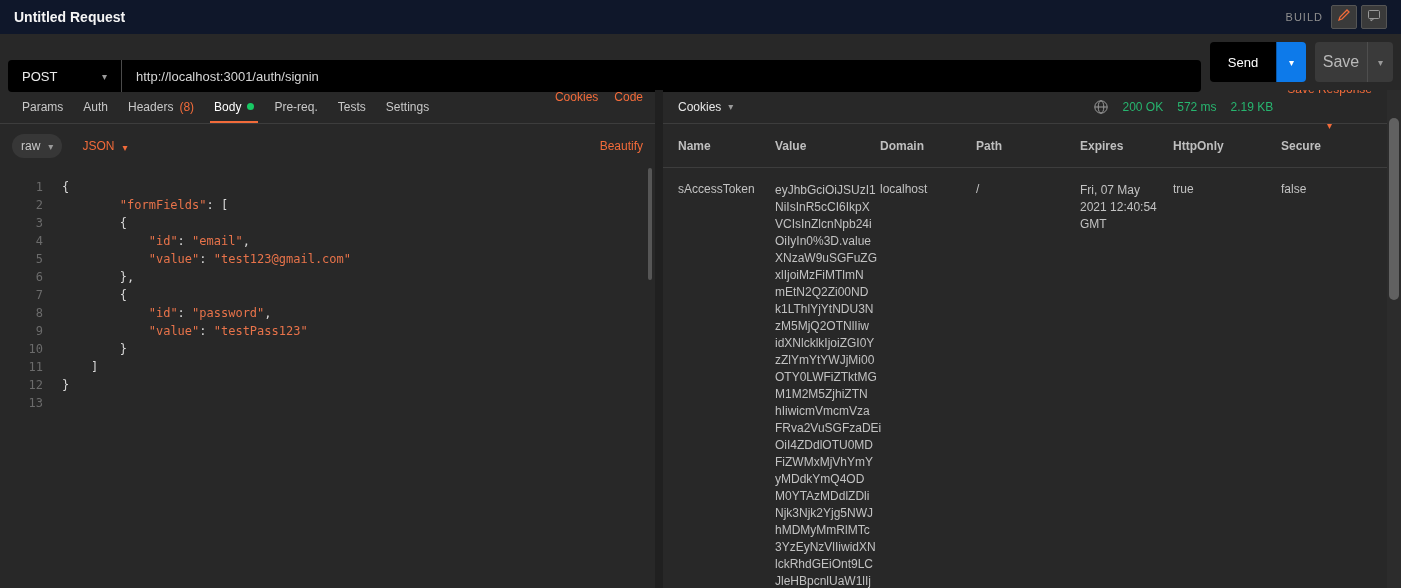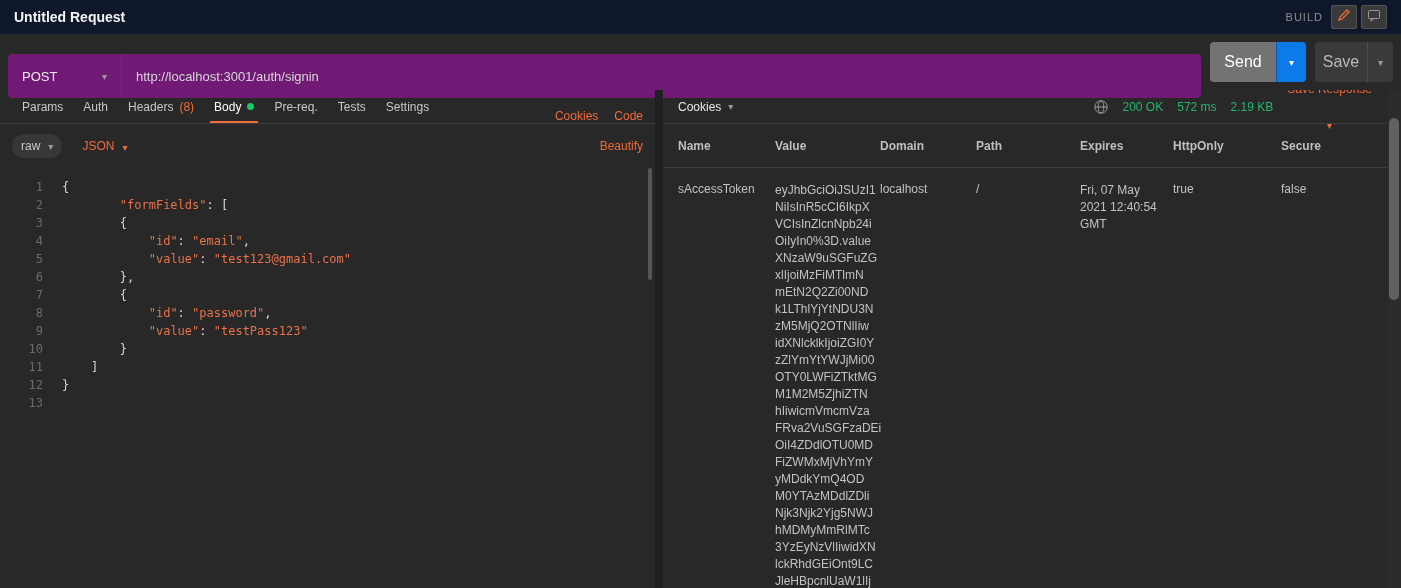--- a/index.html
+++ b/index.html
@@ -9,46 +9,46 @@
   
   .topbar { height:34px; background:#0f172a; display:flex; align-items:center; padding:0 14px; }
   .title { font-size:14px; font-weight:700; color:#f5f5f5; }
   .topbar-right { margin-left:auto; display:flex; align-items:center; gap:4px; }
   .build { color:#8f8f8f; font-size:11px; letter-spacing:1px; margin-right:4px; }
   .icon-btn { width:26px; height:24px; display:flex; align-items:center; justify-content:center;
     background:#3a3a3a; border:1px solid #555; border-radius:2px; cursor:pointer; }
 
   
   .request-row { height:56px; display:flex; align-items:center; padding:0 8px; gap:9px; background:#282828; }
-  .url-group { flex:1; display:flex; align-items:stretch; height:44px; background:#701a75; border-radius:4px; overflow:hidden;margin-top:28px; }
+  .url-group { flex:1; display:flex; align-items:stretch; height:32px; background:#000000; border-radius:4px; overflow:hidden;margin-top:28px; }
   .method-select { width:114px; display:flex; align-items:center; justify-content:space-between;
     padding:0 14px; font-size:13px; color:#ececec; border-right:1px solid #4a4a4a; cursor:pointer; }
   .chev { color:#9a9a9a; font-size:10px; }
   .url-input { flex:1; background:transparent; border:none; outline:none; color:#d6d6d6;
     font-size:13px; padding:0 14px; font-family:"Liberation Sans",sans-serif; }
   .split-btn { display:flex; height:40px; border-radius:4px; overflow:hidden; }
-  .send-main { width:66px; background:#737373; color:#ffffff; font-size:16px; border:none;
+  .send-main { width:66px; background:#000000; color:#ffffff; font-size:13px; border:none;
     cursor:pointer; font-family:"Liberation Sans",sans-serif; }
   .send-caret { width:30px; background:#0d7aea; border:none; border-left:1px solid rgba(0,0,0,.28);
     color:#fff; font-size:10px; cursor:pointer; }
   .save-main { width:52px; background:#3a3a3a; color:#b9b9b9; font-size:16px; border:none;
     cursor:pointer; font-family:"Liberation Sans",sans-serif; }
   .save-caret { width:26px; background:#3a3a3a; border:none; border-left:1px solid #4e4e4e;
     color:#9a9a9a; font-size:10px; cursor:pointer; }
 
   
   .split { display:flex; height:498px; }
   .left-pane { width:655px; position:relative; display:flex; flex-direction:column; }
   .pane-divider { width:8px; background:#202020; }
   .right-pane { flex:1; position:relative; display:flex; flex-direction:column; overflow:hidden; }
   .v-scrollbar { width:14px; background:#2c2c2c; position:relative; }
   .v-thumb { position:absolute; left:2px; top:28px; width:10px; height:182px; background:#616161; border-radius:5px; }
 
   
-  .tabs-row { height:34px; display:flex; align-items:flex-end; padding:0 12px; border-bottom:1px solid #3d3d3d;
+  .tabs-row { height:34px; display:flex; align-items:flex-start; padding:0 12px; border-bottom:1px solid #3d3d3d;
     font-size:12px; color:#c8c8c8; flex:none; }
   .tab { padding:0 10px; height:100%; display:flex; align-items:center; gap:6px; position:relative; cursor:pointer; }
   .tab.active { color:#ffffff; }
   .tab.active::after { content:""; position:absolute; left:6px; right:6px; bottom:0; height:2px; background:#f26b3a; }
   .tab-badge { color:#f26b3a; }
   .tab-dot { width:7px; height:7px; border-radius:50%; background:#18c964; display:inline-block; }
   .tab-links { margin-left:auto; display:flex; gap:16px; }
   .link-orange { color:#f26b3a; cursor:pointer; font-size:12px; }
 
   

